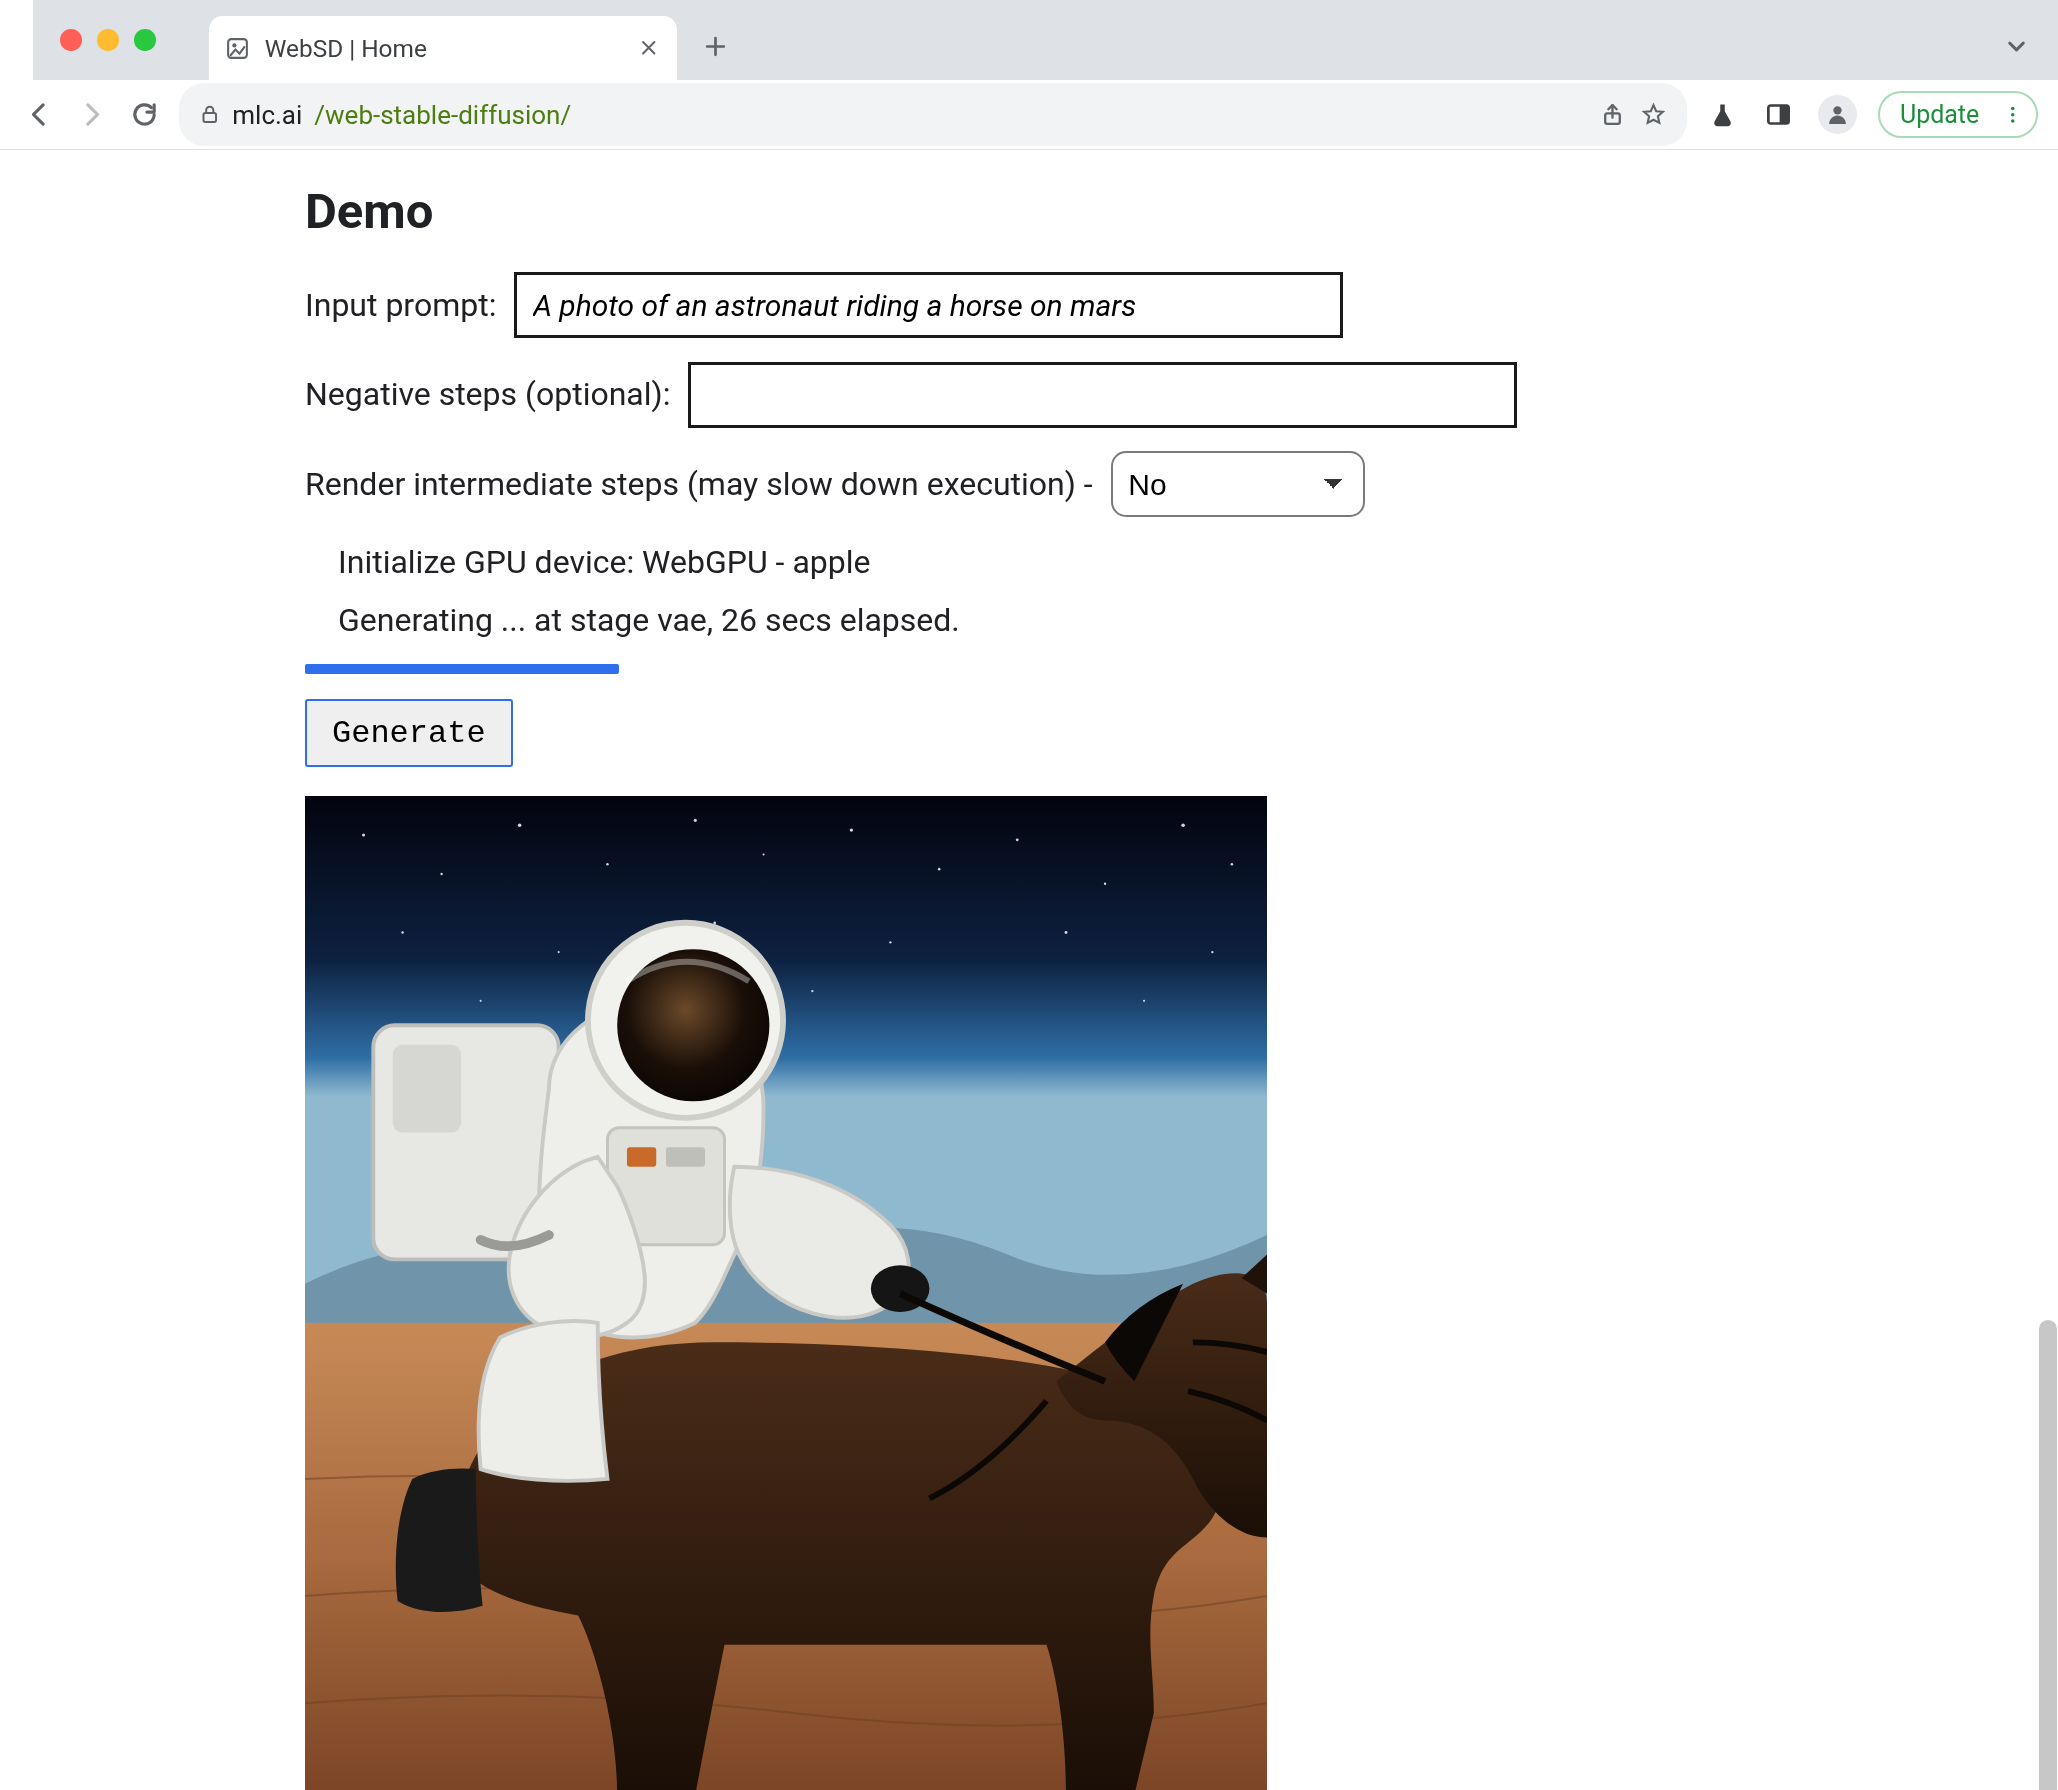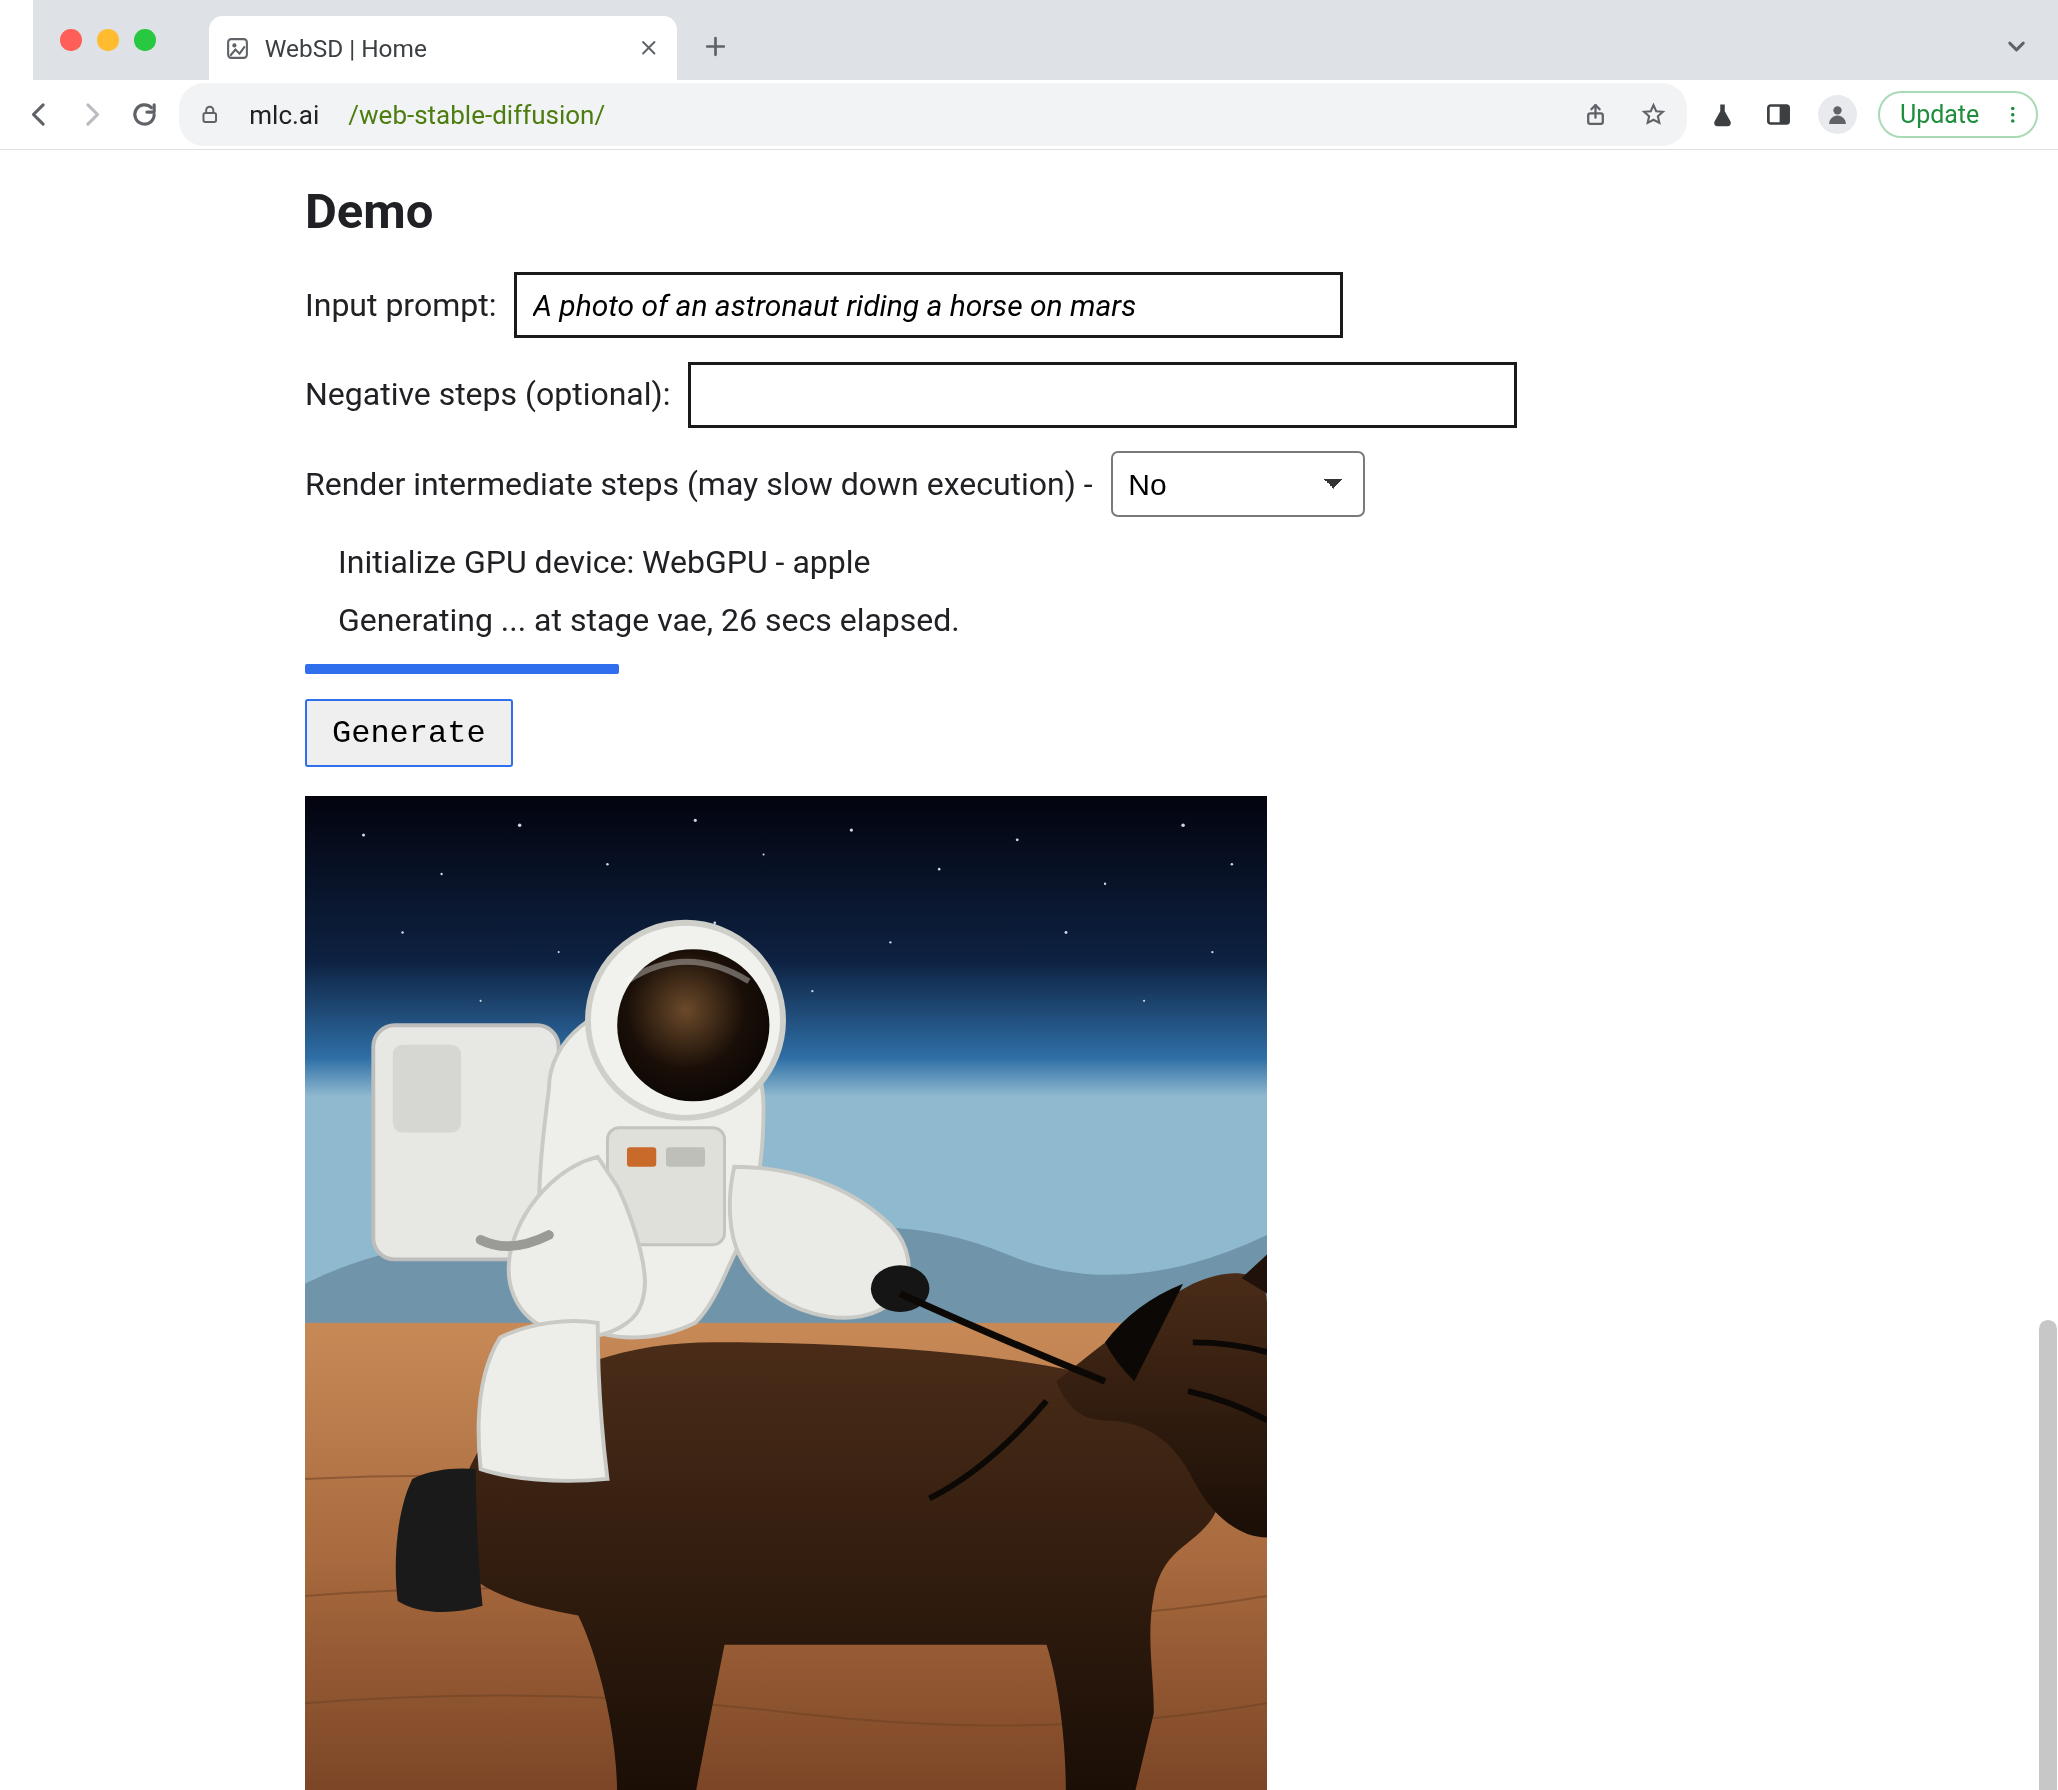--- a/index.html
+++ b/index.html
@@ -88,21 +88,21 @@
   }
   .tb-icon.disabled{color:var(--icon-light);cursor:default;}
   .addrbar{
     flex:1;
     height:63px;
     background:var(--addr-grey);
     border-radius:25px;
     display:flex;
     align-items:center;
     padding:0 19.5px;
-    gap:29px;
+    gap:12px;
     font-size:26px;
     color:#202124;
   }
   .addrbar .lock{color:#5f6368;width:21.5px;height:21.5px;}
   .addrbar .url-host{color:#202124;}
   .addrbar .url-path{color:#4d7c0f;}
   .addrbar .spacer{flex:1;}
   .addrbar .addr-action{color:#5f6368;width:29px;height:29px;cursor:pointer;display:flex;align-items:center;justify-content:center;}
   .right-icons{display:flex;align-items:center;gap:21.5px;}
   .avatar-circle{
@@ -156,21 +156,21 @@
   .input-prompt{width:829px;}
   .neg-prompt{width:829px;}
   select.render-select{
     border:2px solid #7a7a7a;
     height:66px;
     font-size:30px;
     padding:0 43px 0 15.6px;
     background:#fff;
     appearance:none;
     -webkit-appearance:none;
-    border-radius:7px;
+    border-radius:15px;
     cursor:pointer;
     min-width:254px;
     background-image:linear-gradient(45deg,transparent 50%,#333 50%),linear-gradient(135deg,#333 50%,transparent 50%);
     background-position:calc(100% - 29px) 50%,calc(100% - 19.5px) 50%;
     background-size:9.8px 9.8px,9.8px 9.8px;
     background-repeat:no-repeat;
   }
   .status-line{margin-bottom:15.6px;margin-left:33px;}
   .progressbar{
     width:314px;height:9.8px;background:var(--progress-blue);border-radius:2px;

